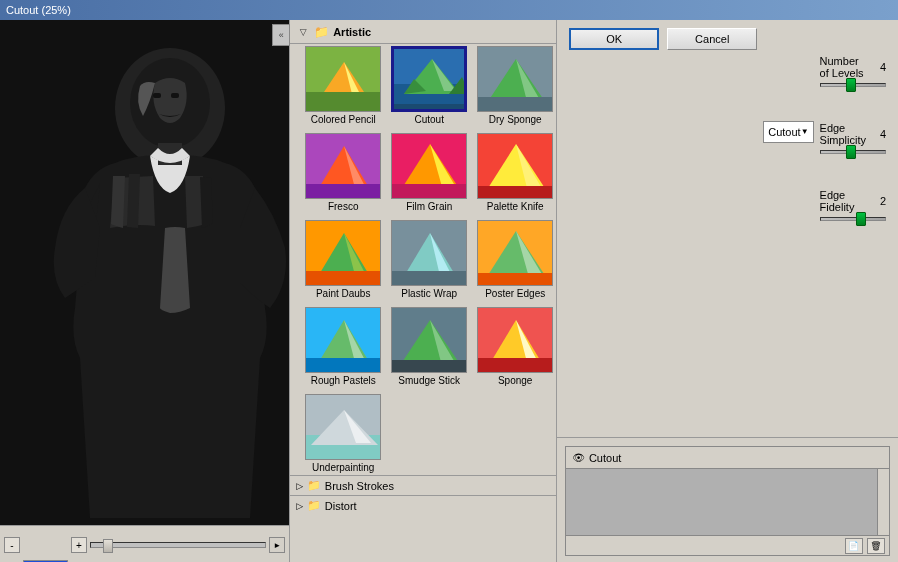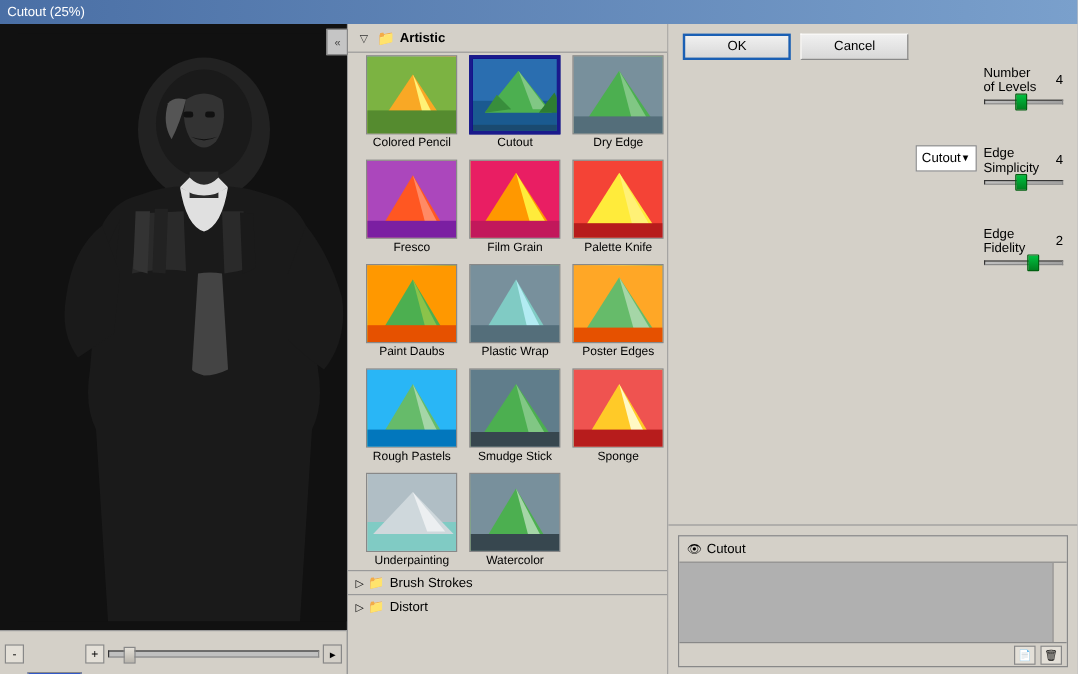--- a/index.html
+++ b/index.html
@@ -476,21 +476,21 @@
             </div>
             <div class="filter-item">
               <div class="filter-thumb thumb-dry-brush">
                 <svg width="76" height="66" viewBox="0 0 76 66" style="position: absolute; top: 0px; left: 0px;">
       <rect width="76" height="66" fill="#78909C"></rect>
       <polygon points="5,62 38,12 72,62" fill="#4CAF50"></polygon>
       <polygon points="38,12 65,58 50,58" fill="#81C784"></polygon>
       <rect x="0" y="50" width="76" height="16" fill="#546E7A"></rect>
     </svg>
               </div>
-              <div class="filter-name">Dry Edge</div>
+              <div class="filter-name">Dry Sponge</div>
             </div>
             <div class="filter-item">
               <div class="filter-thumb thumb-fresco">
                 <svg width="76" height="66" viewBox="0 0 76 66" style="position: absolute; top: 0px; left: 0px;">
       <rect width="76" height="66" fill="#AB47BC"></rect>
       <polygon points="8,62 38,12 68,62" fill="#FF5722"></polygon>
       <polygon points="38,12 62,58 50,58" fill="#FF8A65"></polygon>
       <rect x="0" y="50" width="76" height="16" fill="#7B1FA2"></rect>
     </svg>
               </div>
@@ -587,31 +587,20 @@
             <div class="filter-item">
               <div class="filter-thumb thumb-underpainting">
                 <svg width="76" height="66" viewBox="0 0 76 66" style="position: absolute; top: 0px; left: 0px;">
       <rect width="76" height="66" fill="#B0BEC5"></rect>
       <rect x="0" y="40" width="76" height="26" fill="#80CBC4"></rect>
       <polygon points="5,50 38,15 72,50" fill="#CFD8DC"></polygon>
       <polygon points="38,15 65,48 50,48" fill="#ECEFF1"></polygon>
     </svg>
               </div>
               <div class="filter-name">Underpainting</div>
-            </div>
-            <div class="filter-item">
-              <div class="filter-thumb thumb-watercolor">
-                <svg width="76" height="66" viewBox="0 0 76 66" style="position: absolute; top: 0px; left: 0px;">
-      <rect width="76" height="66" fill="#78909C"></rect>
-      <polygon points="8,62 38,12 68,62" fill="#4CAF50"></polygon>
-      <polygon points="38,12 62,58 50,58" fill="#A5D6A7"></polygon>
-      <rect x="0" y="50" width="76" height="16" fill="#37474F"></rect>
-    </svg>
-              </div>
-              <div class="filter-name">Watercolor</div>
             </div>
           </div>
         <div class="category-header">
           <span style="font-size:9px;">▷</span>
           <span class="folder-icon" style="font-size:11px;">📁</span>
           <span>Brush Strokes</span>
         </div>
         <div class="category-header">
           <span style="font-size:9px;">▷</span>
           <span class="folder-icon" style="font-size:11px;">📁</span>

